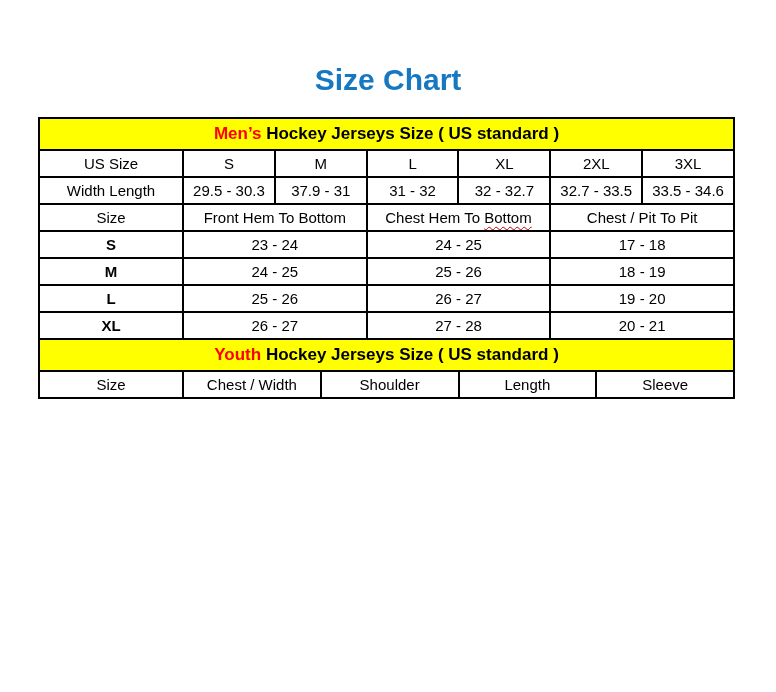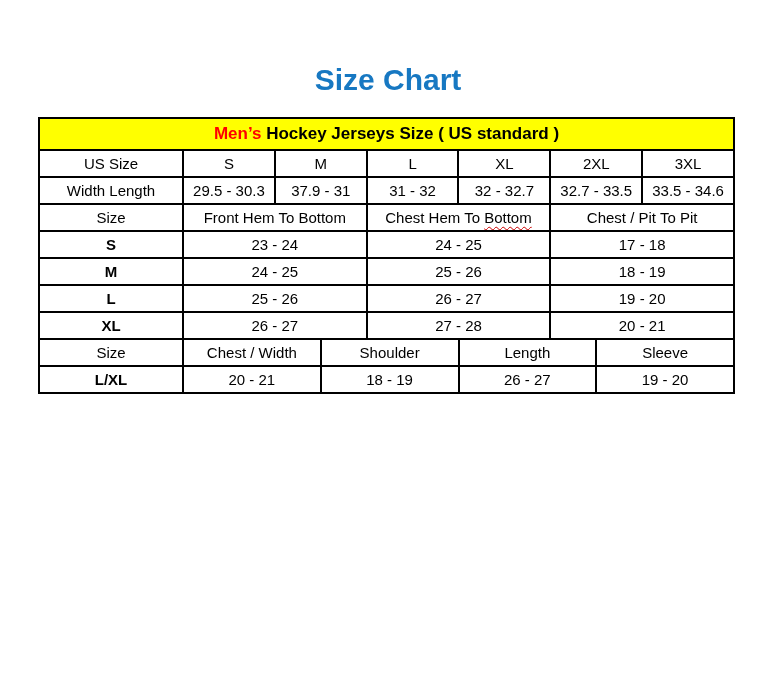--- a/index.html
+++ b/index.html
@@ -150,29 +150,25 @@
       <table class="chart">
         <colgroup>
           <col style="width: 144px;">
           <col style="width: 137.75px;">
           <col style="width: 137.75px;">
           <col style="width: 137.75px;">
           <col style="width: 137.75px;">
         </colgroup>
         <tbody>
           <tr>
+            <td class="band" colspan="5"><span class="accent">Youth</span> <span>Hockey Jerseys Size ( US standard )</span></td>
+          </tr>
+          <tr>
             <td class="hdr"><span>Size</span></td>
             <td class="hdr"><span>Chest / Width</span></td>
             <td class="hdr"><span>Shoulder</span></td>
             <td class="hdr"><span>Length</span></td>
             <td class="hdr"><span>Sleeve</span></td>
-          </tr>
-          <tr>
-            <td class="lbl b">L/XL</td>
-            <td class="val">20 - 21</td>
-            <td class="val">18 - 19</td>
-            <td class="val">26 - 27</td>
-            <td class="val">19 - 20</td>
           </tr>
         </tbody>
       </table>
     </div>
 </div>
 
 </body></html>

